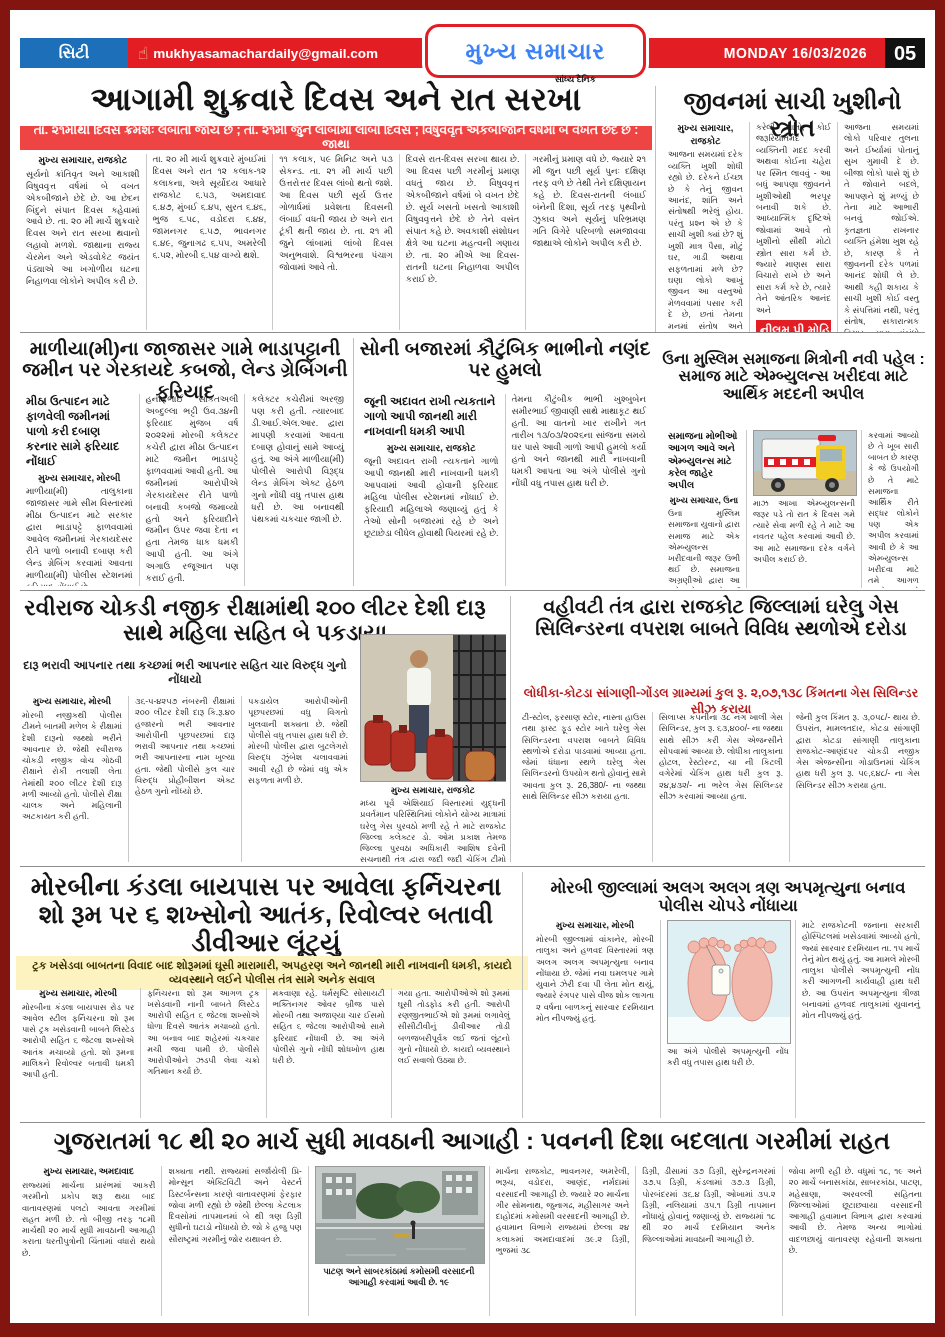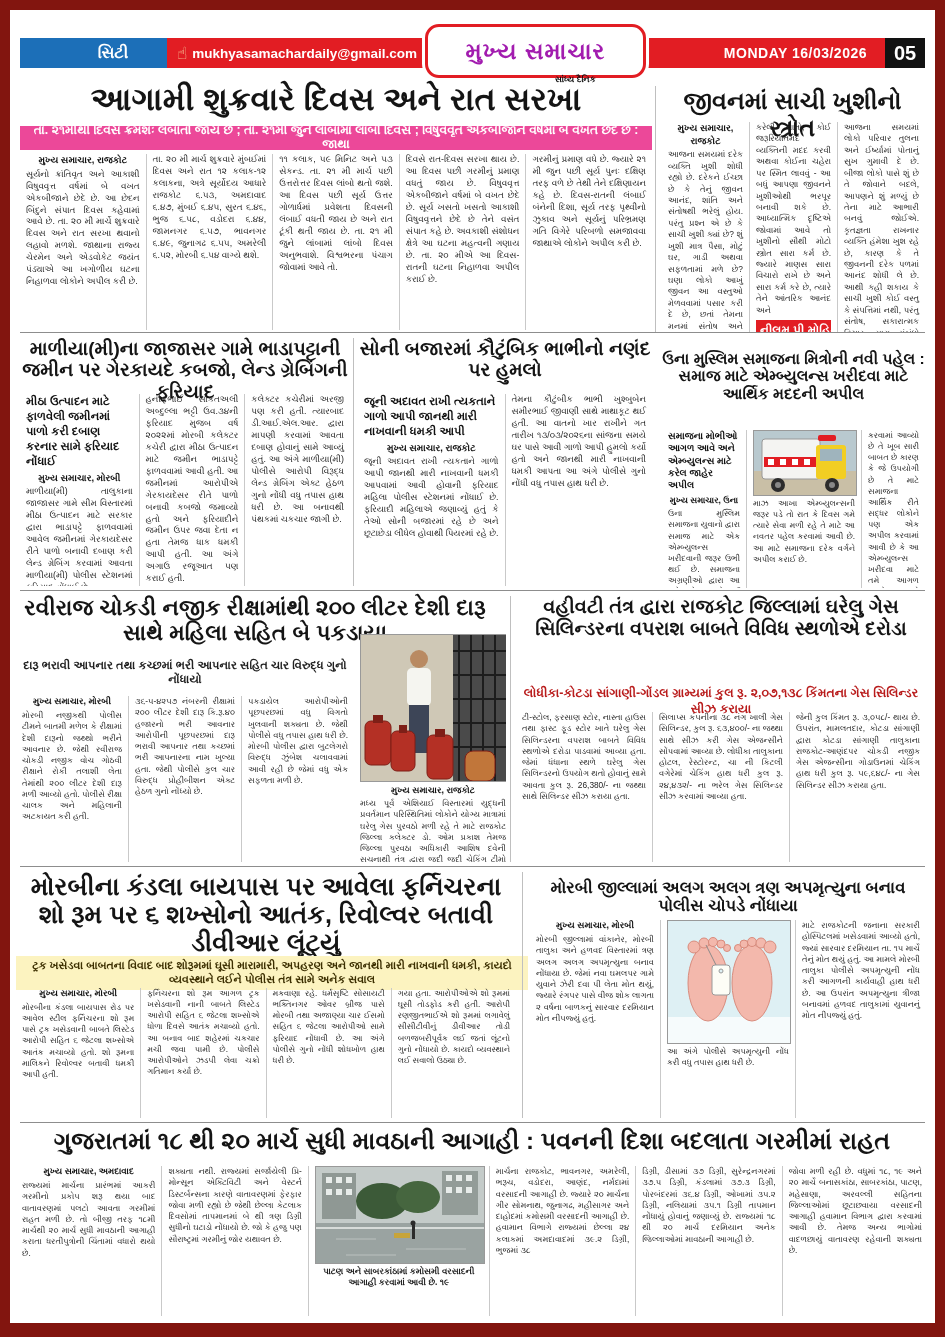--- a/index.html
+++ b/index.html
@@ -13,36 +13,36 @@
     position:absolute;left:10px;top:10px;
     width:925px;height:1313px;
     background:#ffffff;
     overflow:hidden;
   }
   .abs{position:absolute;}
 
   
   .hdr{position:absolute;left:10px;top:28px;width:905px;height:30px;display:flex;}
   .city-box{background:#1c6fb8;color:#fff;font-weight:bold;width:108px;
-    display:flex;align-items:center;justify-content:center;font-size:16px;padding-left:39px;}
+    display:flex;align-items:center;justify-content:center;font-size:16px;}
   .red-bar{flex:1;background:#e21d23;color:#fff;display:flex;align-items:center;
     padding:0 10px;font-weight:bold;font-size:13.5px;}
   .hand{color:#f6cfa0;font-size:17px;margin-right:5px;}
   .monday{margin-left:auto;font-size:14px;font-weight:bold;letter-spacing:.5px;padding-right:8px;}
   .pageno{background:#121212;color:#fff;width:40px;display:flex;align-items:center;
     justify-content:center;font-weight:bold;font-size:20px;}
   .logo{position:absolute;left:415px;top:14px;width:215px;height:48px;background:#fff;
     border:3px solid #e21d23;border-radius:14px;display:flex;align-items:center;
     justify-content:center;z-index:5;box-shadow:0 0 0 3px #fff;}
-  .logo-text{color:#a21caf;font-weight:bold;font-size:23px;letter-spacing:1px;}
+  .logo-text{color:#3b82f6;font-weight:bold;font-size:23px;letter-spacing:1px;}
   .logo-tag{position:absolute;left:545px;top:64px;z-index:6;font-size:8.5px;font-weight:bold;color:#111;}
 
   
   .headline{font-weight:bold;color:#141414;text-align:center;line-height:1.12;}
-  .subhead-blue{background:#ec4899;color:#fff;font-weight:bold;font-size:12.3px;
+  .subhead-blue{background:#ef4444;color:#fff;font-weight:bold;font-size:12.3px;
     display:flex;align-items:center;justify-content:center;text-align:center;line-height:1.1;padding:2px 4px;box-sizing:border-box;}
   .subhead-bold{font-weight:bold;color:#222;text-align:center;line-height:1.25;}
   .subhead-yellow{background:#fcf3c0;color:#3c2f00;font-weight:bold;font-size:11px;
     text-align:center;line-height:1.25;padding:3px 5px;box-sizing:border-box;}
 
   
   .cols{display:flex;overflow:hidden;box-sizing:border-box;}
   .col{flex:1;padding:0 6px;overflow:hidden;}
   .col + .col{border-left:1px solid #c9c9c9;}
   .body-txt{font-size:8.8px;line-height:1.36;text-align:justify;color:#232323;}

